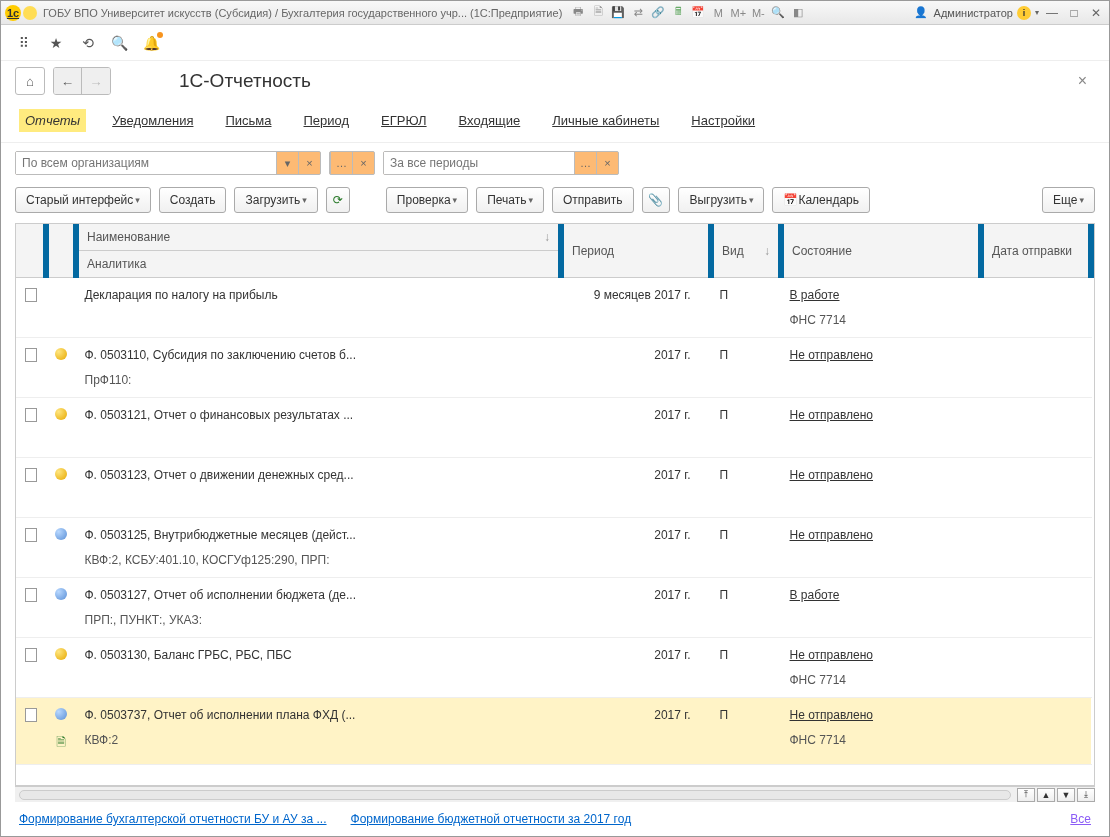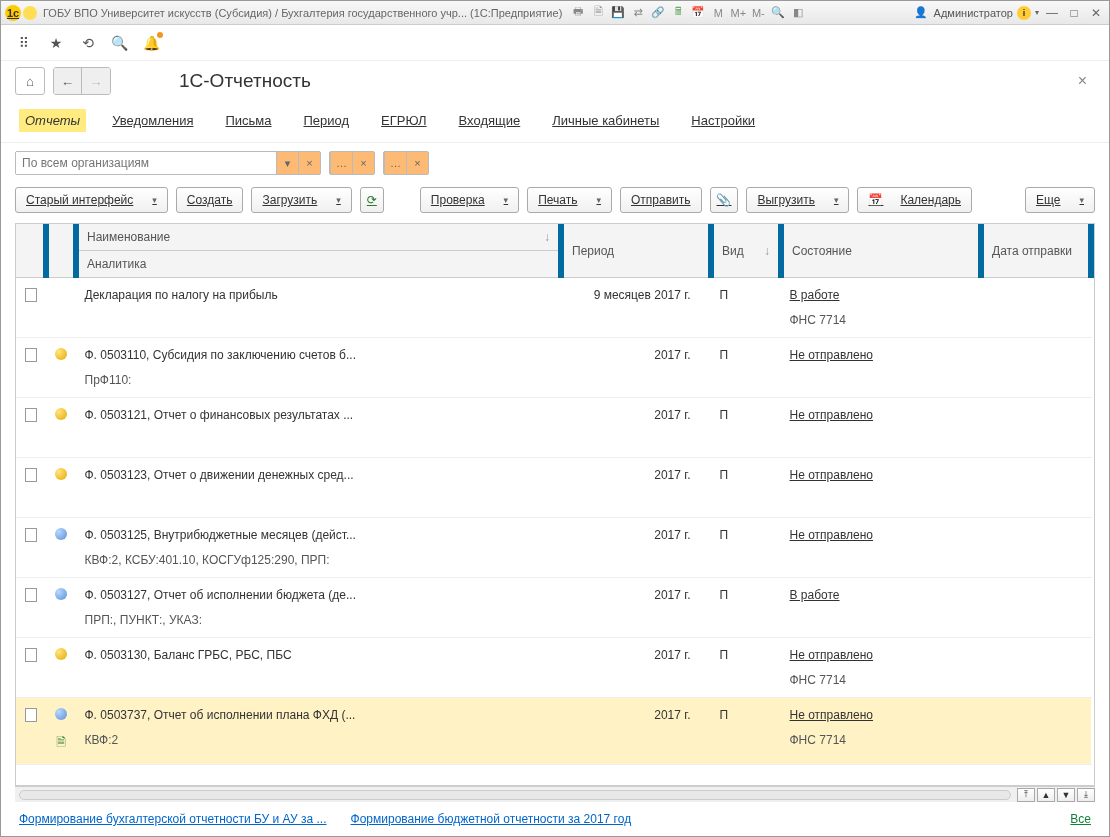--- a/index.html
+++ b/index.html
@@ -25,21 +25,21 @@
 .page-title { font-size: 19px; margin-left: 60px; color: #333; }
 .close-x { margin-left: auto; font-size: 16px; color: #888; padding: 0 8px;}
 .tabs { display: flex; gap: 20px; padding: 8px 18px 10px; border-bottom: 1px solid #eee; font-size: 13px; }
 .tab { text-decoration: underline; color: #333; cursor: pointer; padding: 4px 6px; }
 .tab.active { background: #ffeb7f; text-decoration: none; font-style: italic; }
 .filters { display: flex; gap: 8px; padding: 8px 14px; align-items: center; }
 .filter-box { display: flex; border: 1px solid #bbb; border-radius: 2px; height: 24px; align-items: center; background:#fdba74;}
 .filter-box input { border: none; outline: none; padding: 0 6px; font-size: 12px; color: #999; height: 22px; }
 .filter-box .fbtn { width: 22px; height: 22px; border-left: 1px solid #bbb; display:flex;align-items:center;justify-content:center; color:#666; font-size:11px;}
 .actions { display: flex; gap: 8px; padding: 4px 14px 10px; align-items: center; flex-wrap: wrap; }
-.btn { height: 26px; border: 1px solid #aaa; border-radius: 3px; background: linear-gradient(#fff,#f0f0f0); padding: 0 10px; display:flex; align-items:center; gap:17px; font-size:12px; color:#333; cursor:pointer;text-decoration:underline;}
+.btn { height: 26px; border: 1px solid #aaa; border-radius: 3px; background: linear-gradient(#fff,#f0f0f0); padding: 0 10px; display:flex; align-items:center; gap:0; font-size:12px; color:#333; cursor:pointer;}
 .btn .caret { font-size: 9px; color:#666; margin-left:2px;}
 .btn.icon-only { padding: 0 6px; }
 .spacer-flex { flex: 1; }
 .table-wrap { flex: 1; overflow: auto; border-top: 1px solid #ddd; margin: 0 14px; border:1px solid #ccc;}
 table { width: 100%; border-collapse: collapse; font-size: 12px; }
 thead th { background: #f4f4f4; border-bottom: 1px solid #ccc; border-right:6px solid #0369a1; text-align: left; padding: 6px 8px; font-weight: normal; color: #555; font-size:12px;}
 thead tr.sub th { border-bottom: 1px solid #ccc; }
 tbody td { padding: 8px 8px; border-right: 1px solid transparent; vertical-align: top; }
 tbody tr.main-row td { padding-top:10px;}
 tbody tr.sub-row td { padding-top:0; padding-bottom:10px; color:#555; border-bottom:1px solid #eee;}
@@ -47,21 +47,21 @@
 .icon-cell { width: 30px; text-align:center;}
 .status-dot { display:inline-block; width:12px;height:12px;border-radius:6px; background: radial-gradient(circle at 30% 30%, #ffe680, #e6a800);}
 .status-dot.blue { background: radial-gradient(circle at 30% 30%, #b8d8ff, #5a8fd6);}
 .doc-icon { display:inline-block;width:12px;height:14px;border:1px solid #999;background:#fff;position:relative;}
 .sel-row td { background: #fff3c6 !important; }
 .hscroll { height: 16px; background: #f0f0f0; border-top:1px solid #ccc; margin:0 14px; display:flex; align-items:center;}
 .hscroll .track { flex:1; height:10px; background:#e8e8e8; border:1px solid #ccc; border-radius:5px; margin:0 4px;}
 .hscroll .navb { width:18px;height:14px;border:1px solid #aaa;background:linear-gradient(#fff,#eee);display:flex;align-items:center;justify-content:center;font-size:9px;margin-left:2px;}
 .footer-links { display:flex; gap: 24px; padding: 10px 18px; font-size:12px;}
 .footer-links a { color: #0066cc; text-decoration: underline;}
-.footer-links .all { margin-left:auto; color:#15803d; text-decoration:underline;}
+.footer-links .all { margin-left:auto; color:#8b5cf6; text-decoration:underline;}
 .sort-arrow { float:right; color:#999;}
 .info-icn{width:14px;height:14px;background:#ffcc33;border-radius:7px;display:inline-flex;align-items:center;justify-content:center;font-size:9px;color:#333;font-weight:bold;}
 </style>
 </head>
 <body>
 
 <div class="window">
 
   <div class="titlebar">
     <span class="logo">1c</span>
@@ -125,20 +125,21 @@
     <div class="filter-box">
       <input style="width: 260px;" placeholder="По всем организациям">
       <span class="fbtn">▾</span>
       <span class="fbtn">×</span>
     </div>
     <div class="filter-box">
       <span class="fbtn">…</span>
       <span class="fbtn">×</span>
     </div>
     <div class="filter-box">
+      <input style="width: 190px;" placeholder="За все периоды">
       <span class="fbtn">…</span>
       <span class="fbtn">×</span>
     </div>
   </div>
 
   <div class="actions">
     <button class="btn">
         <span>Старый интерфейс</span>
         <span class="caret">▾</span>
       </button>

